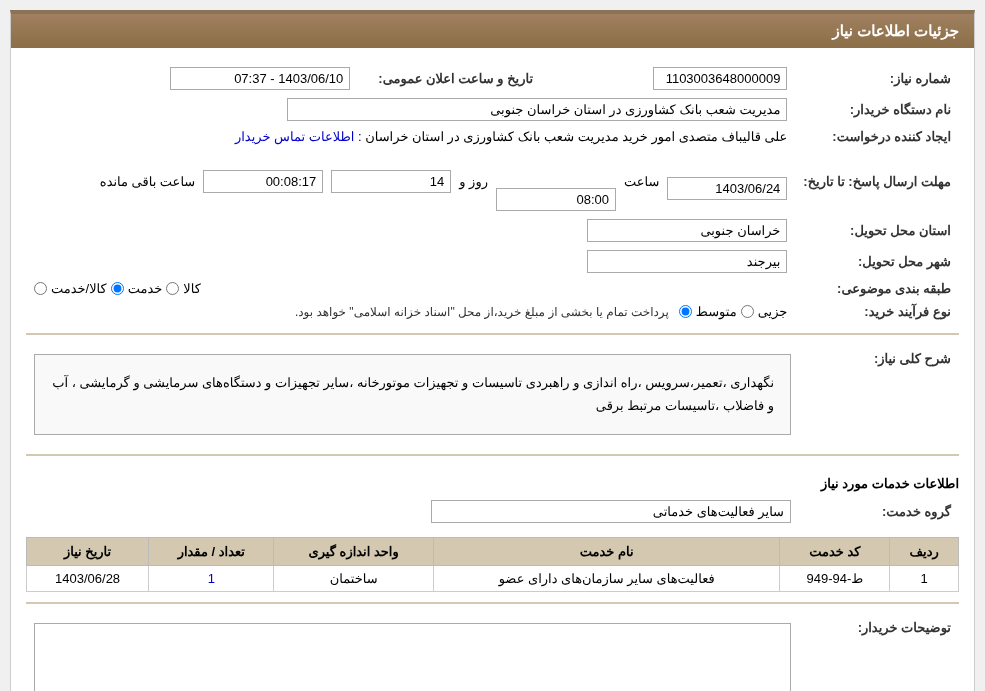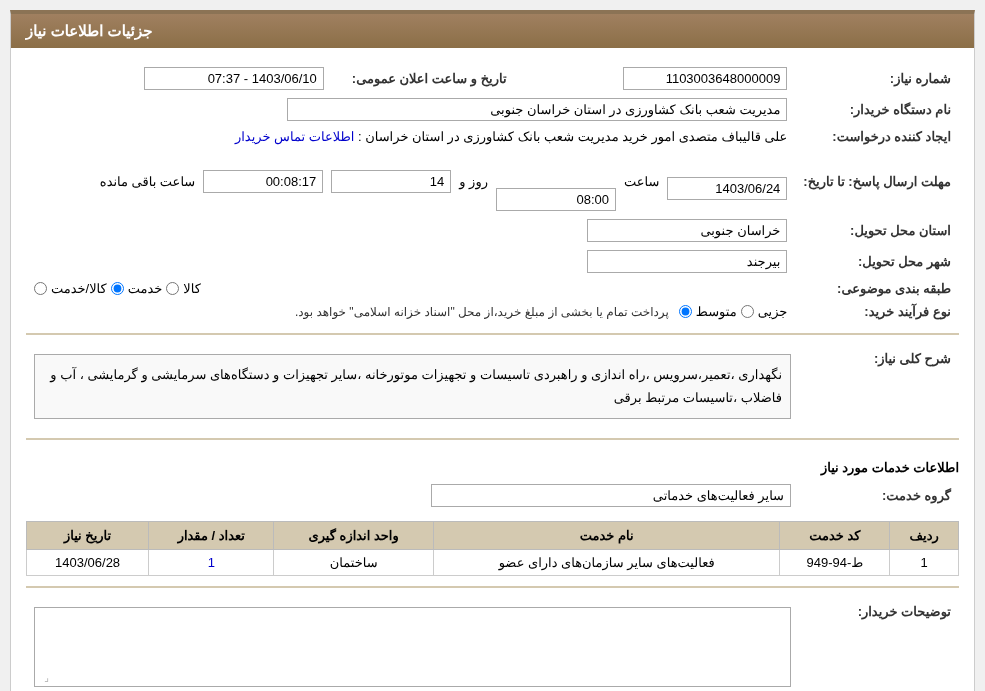--- a/index.html
+++ b/index.html
@@ -16,21 +16,21 @@
       padding: 10px;
     }
     .main-card {
       background: #fff;
       border: 1px solid #ccc;
       border-top: 4px solid #8b7355;
     }
     .card-header {
       background: linear-gradient(to bottom, #a08060, #8b6f47);
       color: #fff;
-      text-align: left;
+      text-align: right;
       padding: 8px 15px;
       font-size: 15px;
       font-weight: bold;
     }
     .card-body {
       padding: 15px;
     }
     .info-table {
       width: 100%;
       border-collapse: collapse;
@@ -55,42 +55,42 @@
       background: #fff;
       padding: 3px 6px;
       min-width: 120px;
       display: inline-block;
       min-height: 22px;
     }
     .input-medium {
       width: 200px;
     }
     .input-narrow {
-      width: 164px;
+      width: 134px;
     }
     .link-text {
       color: #0000cc;
       text-decoration: none;
       cursor: pointer;
     }
     .radio-group {
       display: flex;
       gap: 4px;
       align-items: center;
       flex-direction: row-reverse;
     }
     .radio-item {
       display: flex;
       align-items: center;
       gap: 4px;
     }
     .description-box {
       border: 1px solid #aaa;
       background: #f9f9f9;
-      padding: 8px;
+      padding: 16px;
       min-height: 60px;
       text-align: right;
       line-height: 1.8;
       margin: 5px 0;
     }
     .service-table {
       width: 100%;
       border-collapse: collapse;
       margin-top: 8px;
     }

